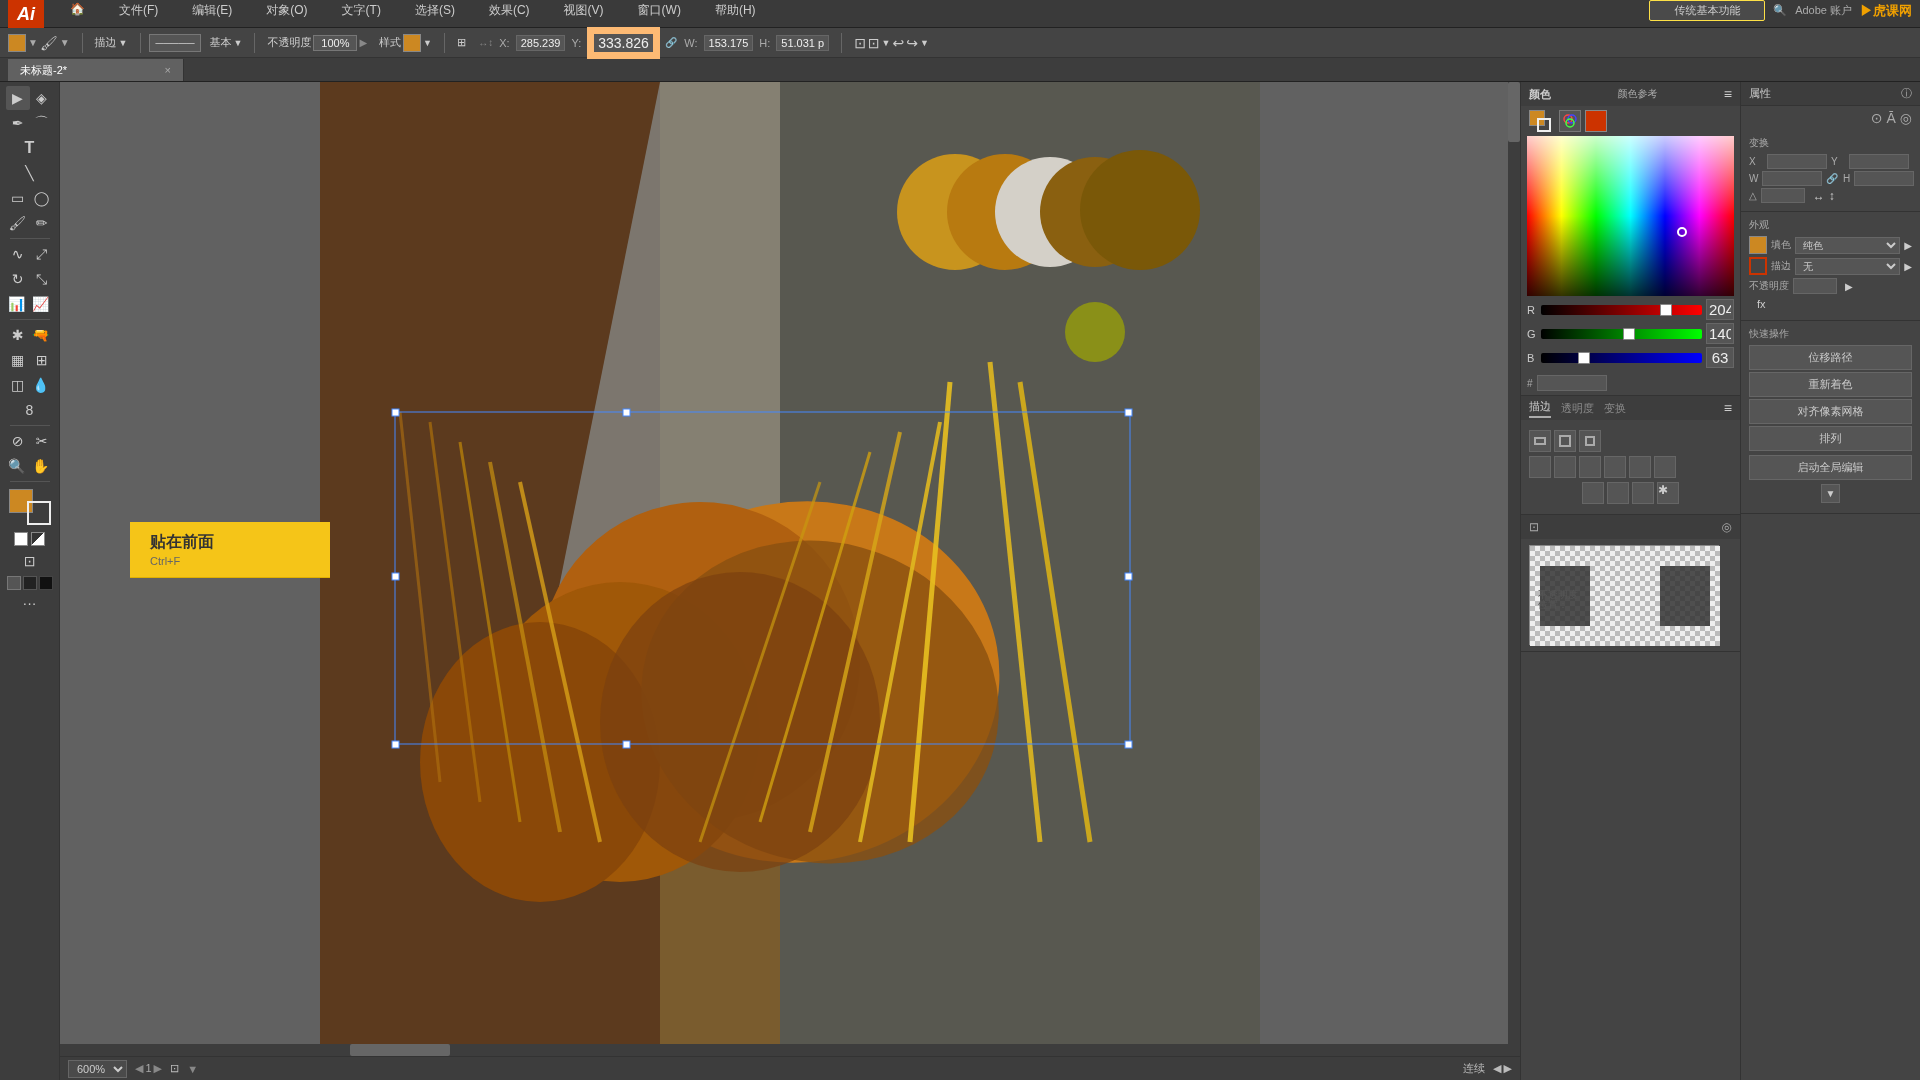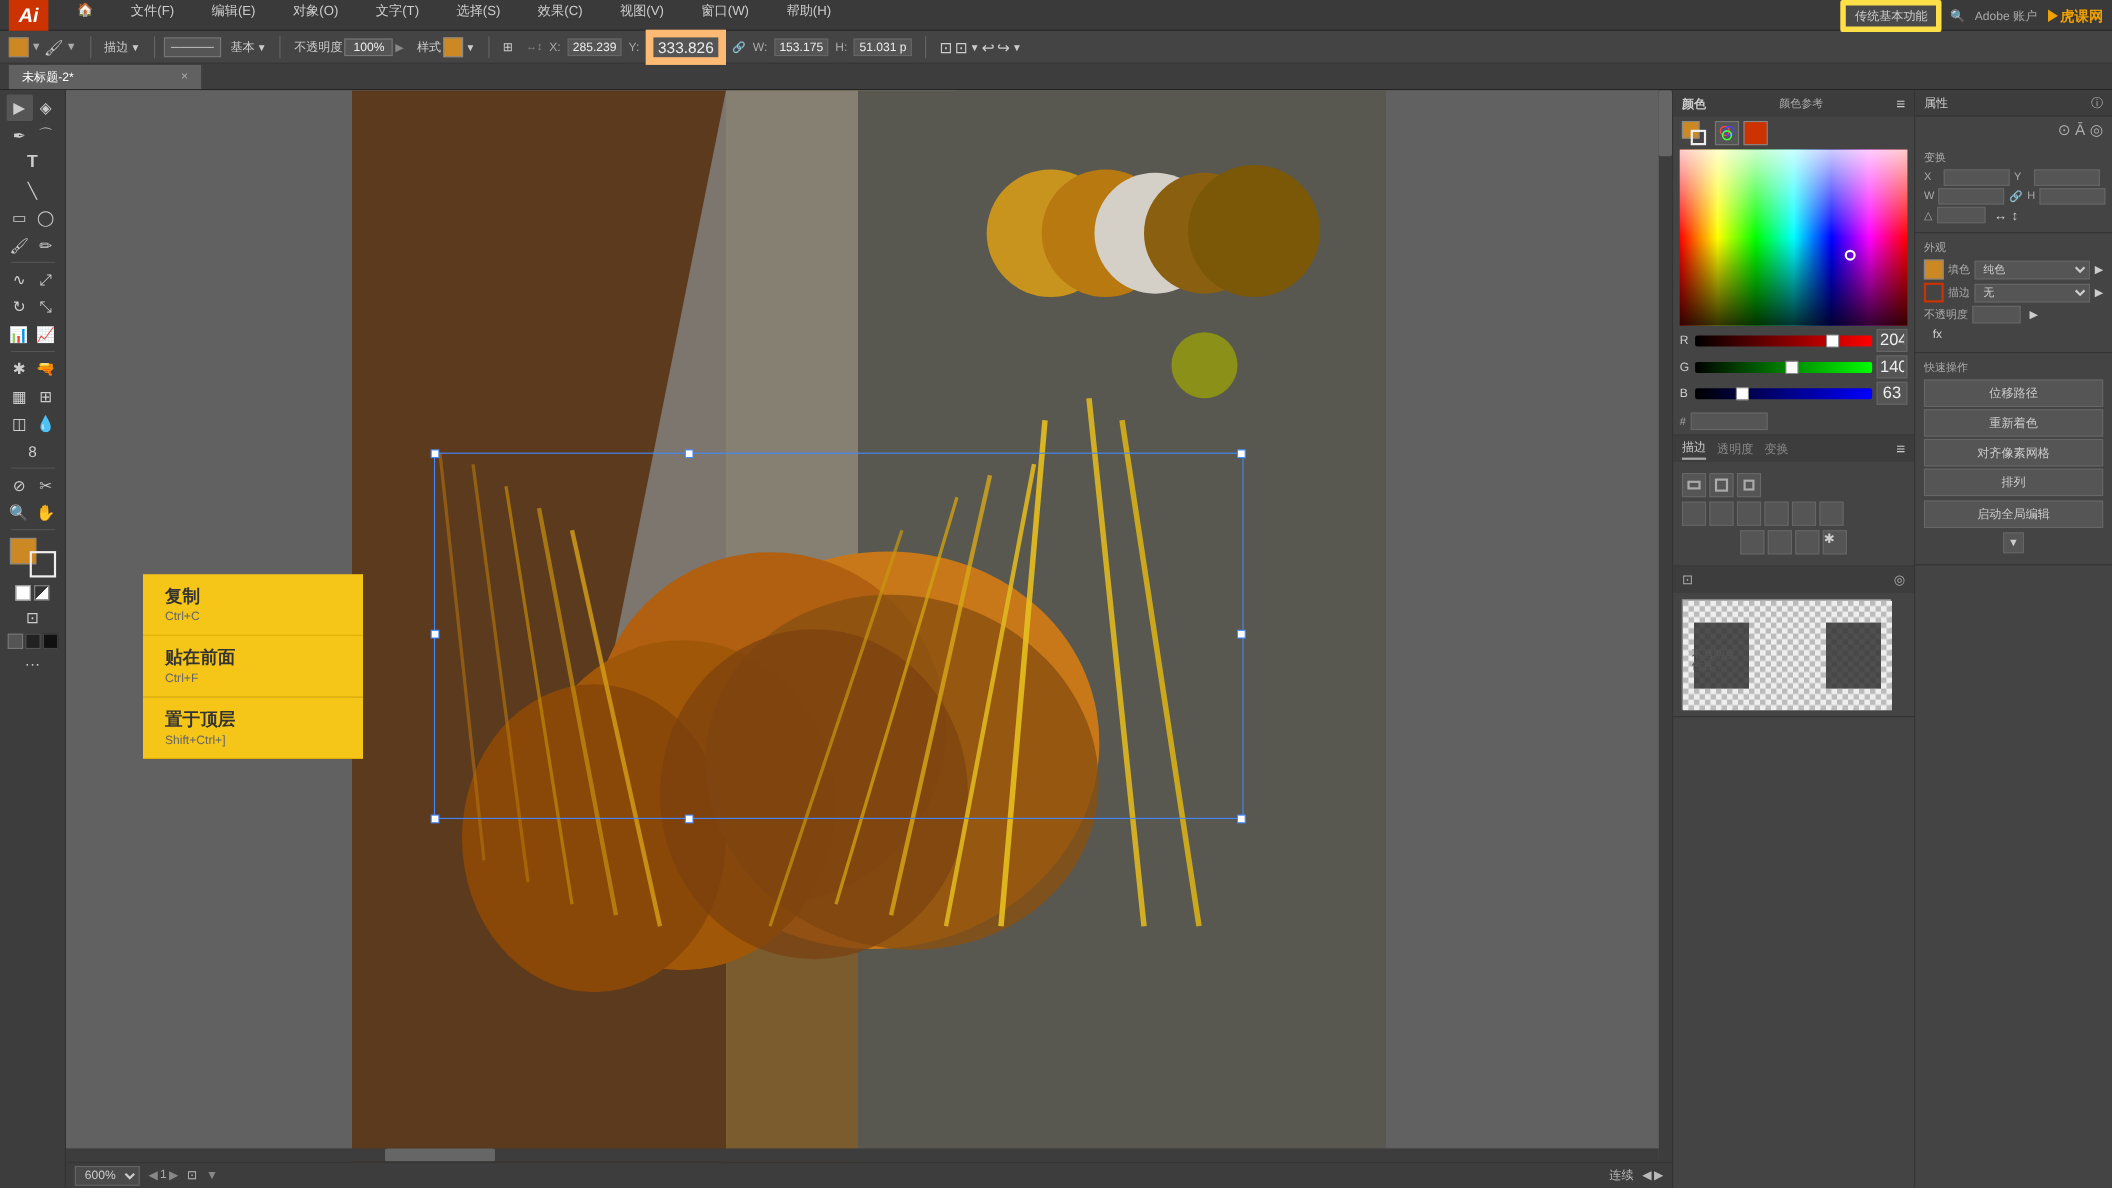--- a/index.html
+++ b/index.html
@@ -5,21 +5,21 @@
     * { margin: 0; padding: 0; box-sizing: border-box; }
     body { width: 1920px; height: 1080px; overflow: hidden; background: #535353; font-family: 'Microsoft YaHei', Arial, sans-serif; font-size: 12px; color: #ccc; }
 
     
     #top-menu-bar {
       width: 100%; height: 28px; background: #3a3a3a; display: flex; align-items: flex-start; padding: 0 8px; gap: 18px; border-bottom: 1px solid #222;
     }
     .app-logo { width: 36px; height: 28px; display: flex; align-items: center; justify-content: center; background: #cc3300; color: white; font-weight: bold; font-size: 18px; font-style: italic; flex-shrink: 0; }
     .menu-item { padding: 2px 8px; color: #ccc; cursor: pointer; font-size: 12px; white-space: nowrap; }
     .top-right-area { margin-left: auto; display: flex; align-items: center; gap: 8px; color: #aaa; font-size: 11px; }
-    .workspace-selector { background: #4a4a4a; border: 5px solid #fde047; padding: 2px 8px; color: #ccc; font-size: 11px; border-radius: 2px; }
+    .workspace-selector { background: #4a4a4a; border: 1px solid #fde047; padding: 2px 24px; color: #ccc; font-size: 11px; border-radius: 2px; }
 
     
     #toolbar {
       width: 100%; height: 30px; background: #444; display: flex; align-items: center; padding: 0 4px; gap: 4px; border-bottom: 1px solid #333;
     }
     .toolbar-item { display: flex; align-items: center; gap: 2px; padding: 2px 4px; color: #ccc; font-size: 11px; }
     .toolbar-separator { width: 1px; height: 20px; background: #666; margin: 0 4px; }
     .toolbar-color-swatch { width: 18px; height: 18px; background: #cc8822; border: 1px solid #888; }
     .opacity-input { width: 44px; background: #555; border: 1px solid #777; color: #eee; font-size: 11px; padding: 1px 4px; text-align: center; }
 
@@ -344,30 +344,22 @@
       <rect x="805" y="327" width="7" height="7" fill="white" stroke="#4488ff" stroke-width="1"></rect>
       <rect x="72" y="491" width="7" height="7" fill="white" stroke="#4488ff" stroke-width="1"></rect>
       <rect x="805" y="491" width="7" height="7" fill="white" stroke="#4488ff" stroke-width="1"></rect>
       <rect x="72" y="659" width="7" height="7" fill="white" stroke="#4488ff" stroke-width="1"></rect>
       <rect x="303" y="659" width="7" height="7" fill="white" stroke="#4488ff" stroke-width="1"></rect>
       <rect x="805" y="659" width="7" height="7" fill="white" stroke="#4488ff" stroke-width="1"></rect>
     </svg>
 
     <div class="context-menu">
       <div class="context-menu-item">
-        <div class="context-menu-title">复制</div>
-        <div class="shortcut">Ctrl+C</div>
-      </div>
-      <div class="context-menu-item">
         <div class="context-menu-title">贴在前面</div>
         <div class="shortcut">Ctrl+F</div>
-      </div>
-      <div class="context-menu-item">
-        <div class="context-menu-title">置于顶层</div>
-        <div class="shortcut">Shift+Ctrl+]</div>
       </div>
     </div>
 
     <div class="v-scrollbar">
       <div class="v-scrollbar-thumb"></div>
     </div>
     <div class="h-scrollbar" style="position:absolute;bottom:24px;left:0;right:12px;height:12px;">
       <div class="h-scrollbar-thumb"></div>
     </div>
 

